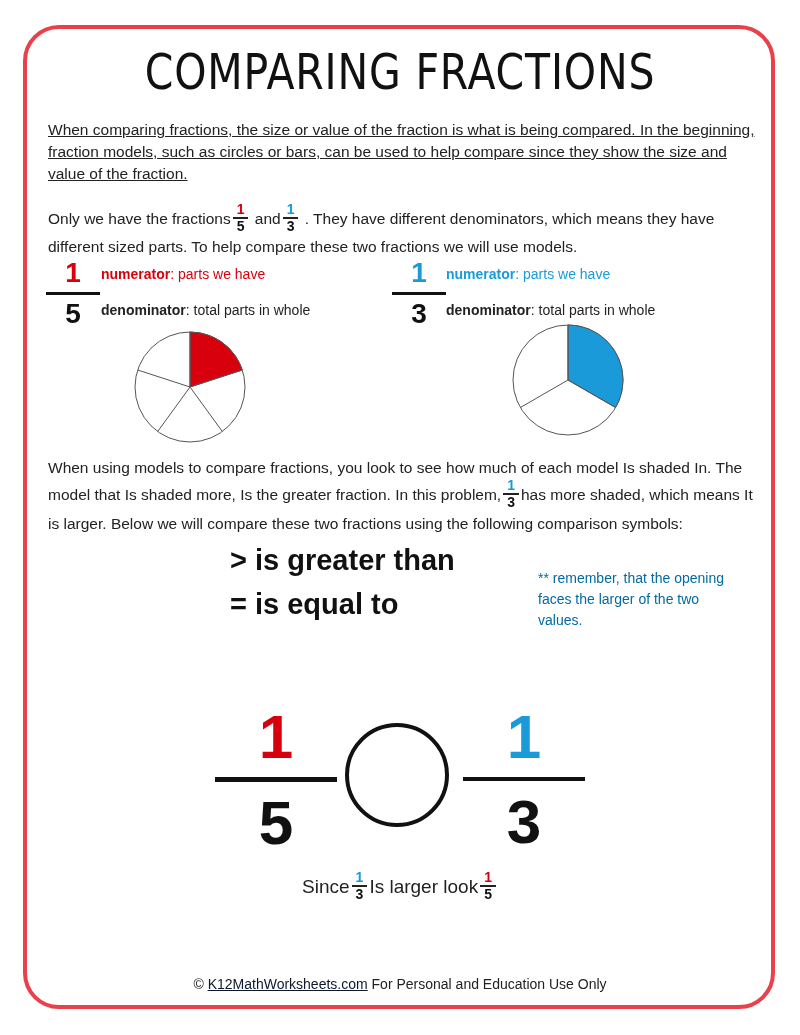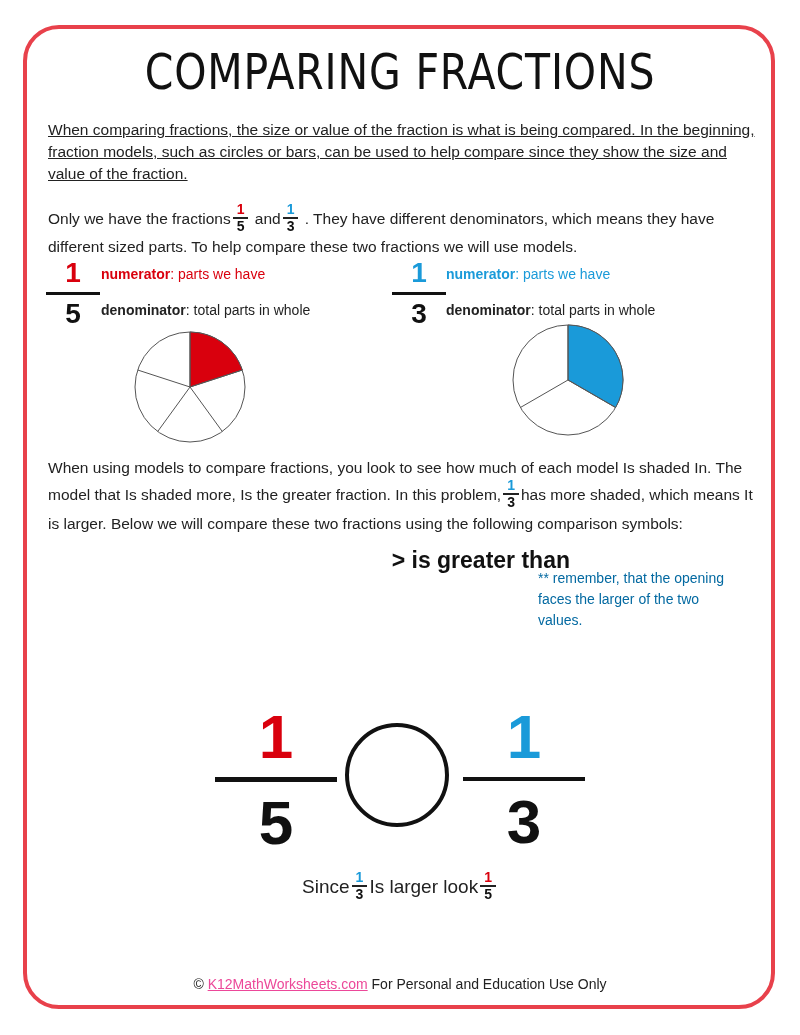--- a/index.html
+++ b/index.html
@@ -15,33 +15,33 @@
   .inline-frac .den { display:block; color:#111; }
   .red { color:#d9000d; }
   .blue { color:#1a9ad9; }
   .big-frac { position:absolute; width:54px; text-align:center; font-weight:bold; font-size:28px; }
   .big-frac .num { display:block; line-height:30px; }
   .big-frac .bar { display:block; height:3px; background:#111; margin:4px 0 4px 0; }
   .big-frac .den { display:block; line-height:30px; color:#111; }
   .lbl { position:absolute; font-size:14px; }
   .lbl b { font-weight:bold;margin-top:20px; }
 
-  .symbols { position:absolute; left:230px; top:538px; width:340px; text-align:right; font-weight:bold; font-size:23px; line-height:44px; color:#111; }
+  .symbols { position:absolute; left:230px; top:538px; width:340px; text-align:left; font-weight:bold; font-size:29px; line-height:44px; color:#111; }
   .note { position:absolute; left:538px; top:568px; width:200px; font-size:14px; line-height:21px; color:#0369a1; }
 
   .cmp-frac { position:absolute; text-align:center; font-weight:bold; font-size:62px; }
   .cmp-frac .num { display:block; line-height:62px; }
   .cmp-frac .bar { display:block; height:5px; background:#111; }
   .cmp-frac .den { display:block; line-height:70px; color:#111; }
   .cmp-circle { position:absolute; left:345px; top:723px; width:104px; height:104px; border:4px solid #111; border-radius:50%; box-sizing:border-box; }
 
   .since { position:absolute; left:40px; top:872px; width:720px; text-align:center; font-size:19px; line-height:30px; color:#222; }
   .since .inline-frac { font-size:14px; }
   .footer { position:absolute; left:0; top:976px; width:800px; text-align:center; font-size:14px; color:#222; }
-  .footer a { color:#ec4899; text-decoration:underline; }
+  .footer a { color:#0f172a; text-decoration:underline; }
   svg { position:absolute; }
 </style>
 </head>
 <body>
 
 <div class="frame"></div>
 
 <div class="title">COMPARING FRACTIONS</div>
 
 <div class="para p1">When comparing fractions, the size or value of the fraction is what is being compared. In the beginning, fraction models, such as circles or bars, can be used to help compare since they show the size and value of the fraction.</div>
@@ -95,20 +95,21 @@
     <line x1="0" y1="0" x2="0" y2="-55"></line>
   </g>
 </svg>
 
 <div class="para p3" style="line-height:24px;">
   <span>When using models to compare fractions, you look to see how much of each model Is shaded In. The model that Is shaded more, Is the greater fraction. In this problem,</span><span class="inline-frac"><span class="num blue">1</span><span class="den">3</span></span><span>has more shaded, which means It is larger. Below we will compare these two fractions using the following comparison symbols:</span>
 </div>
 
 <div class="symbols">
   <div>&gt; is greater than</div>
+  <div>= is equal to</div>
 </div>
 
 <div class="note">** remember, that the opening faces the larger of the two values.</div>
 
 <div class="cmp-frac" style="left:215px; top:706px; width:122px;">
   <span class="num red">1</span>
   <span class="bar" style="margin-top:9px;"></span>
   <span class="den" style="margin-top:6px;">5</span>
 </div>
 <div class="cmp-circle"></div>

